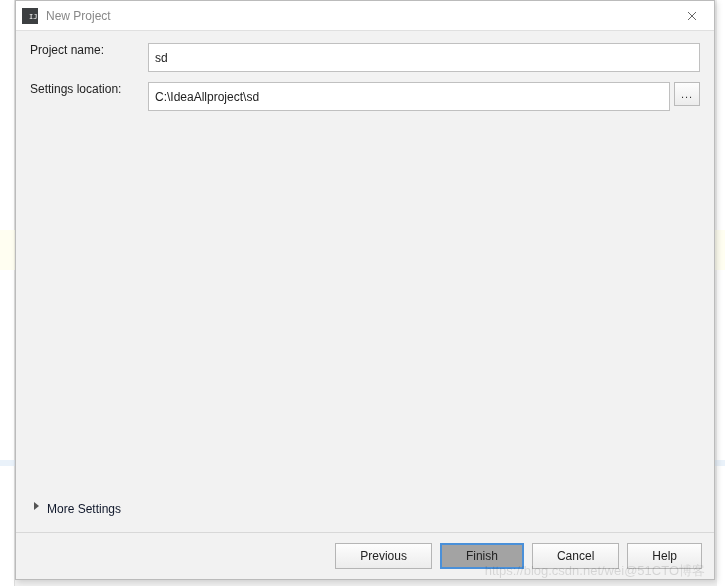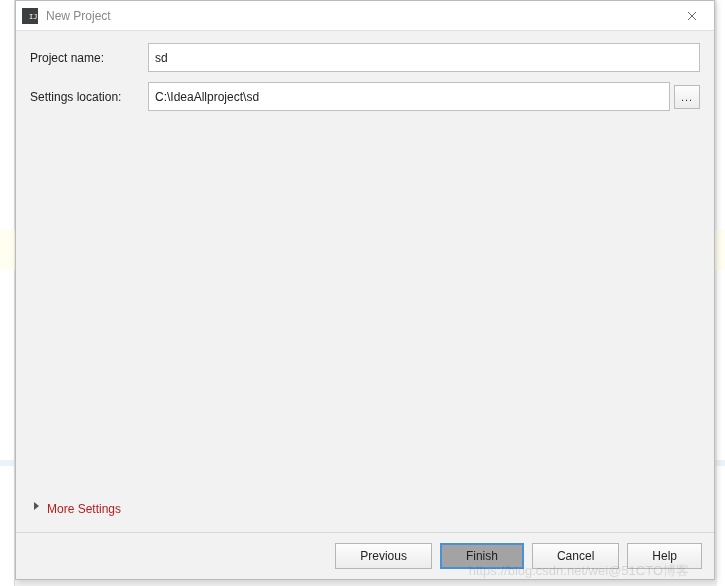--- a/index.html
+++ b/index.html
@@ -66,21 +66,21 @@
       cursor: pointer;
     }
     .content {
       flex: 1;
       padding: 12px 14px 0 14px;
       display: flex;
       flex-direction: column;
     }
     .form-row {
       display: flex;
-      align-items: center;
+      align-items: flex-start;
       margin-bottom: 10px;
     }
     .label {
       width: 118px;
       color: #222;
       font-size: 12px;
     }
     .input {
       flex: 1;
       height: 29px;
@@ -100,21 +100,21 @@
       color: #333;
       font-size: 11px;
       letter-spacing: 1px;
       cursor: pointer;
     }
     .spacer { flex: 1; }
     .more-settings {
       display: flex;
       align-items: flex-start;
       padding: 8px 0 16px 4px;
-      color: #b91c1c;
+      color: #0f172a;
       cursor: pointer;
       font-size: 12px;
     }
     .more-settings .chev {
       width: 0; height: 0;
       border-top: 4px solid transparent;
       border-bottom: 4px solid transparent;
       border-left: 5px solid #555;
       margin-right: 8px;
     }
@@ -135,21 +135,21 @@
       font-size: 12px;
       cursor: pointer;
       padding: 0 24px;
     }
     .btn-primary {
       border: 2px solid #4a90d9;
       background: #a3a3a3;
     }
     .watermark {
       position: absolute;
-      right: 36px;
+      right: 20px;
       bottom: 6px;
       color: rgba(0,0,0,0.12);
       font-size: 13px;
       pointer-events: none;
       text-align: right;
     }
   </style>
 </head>
 <body>
 

